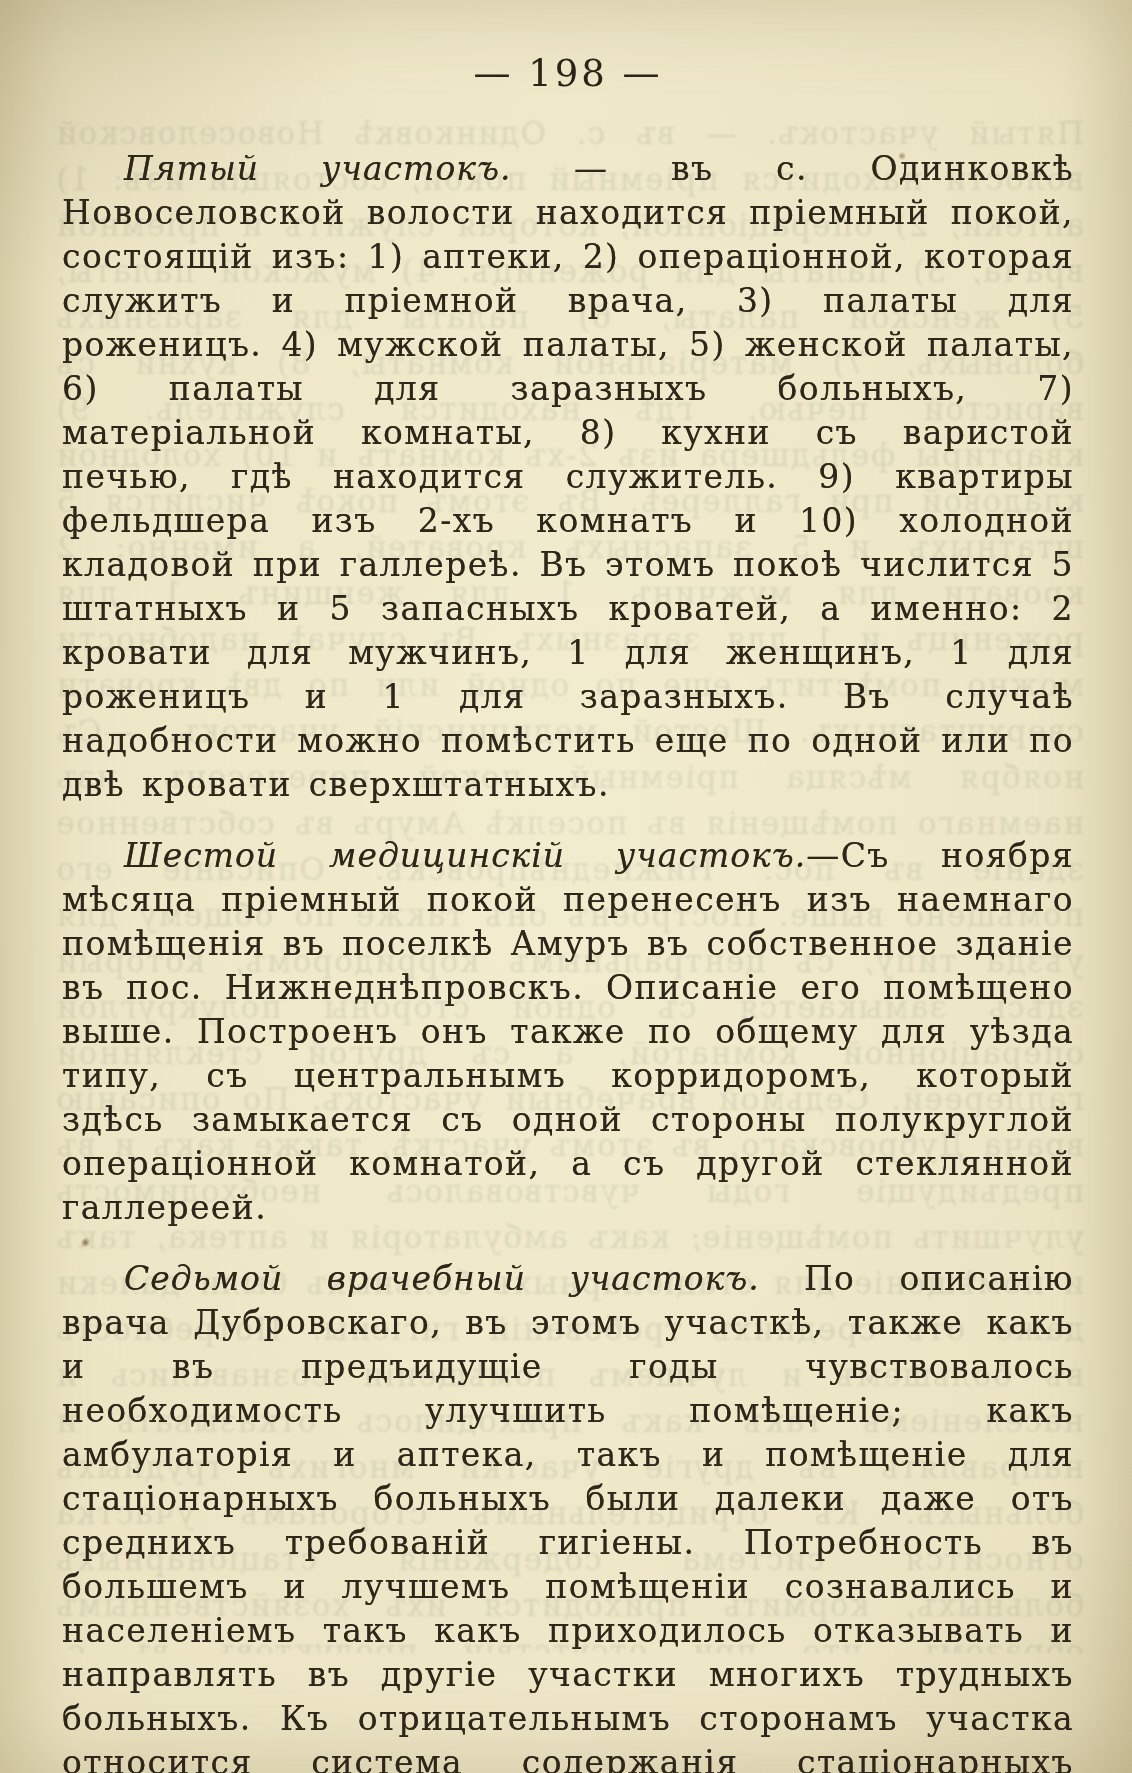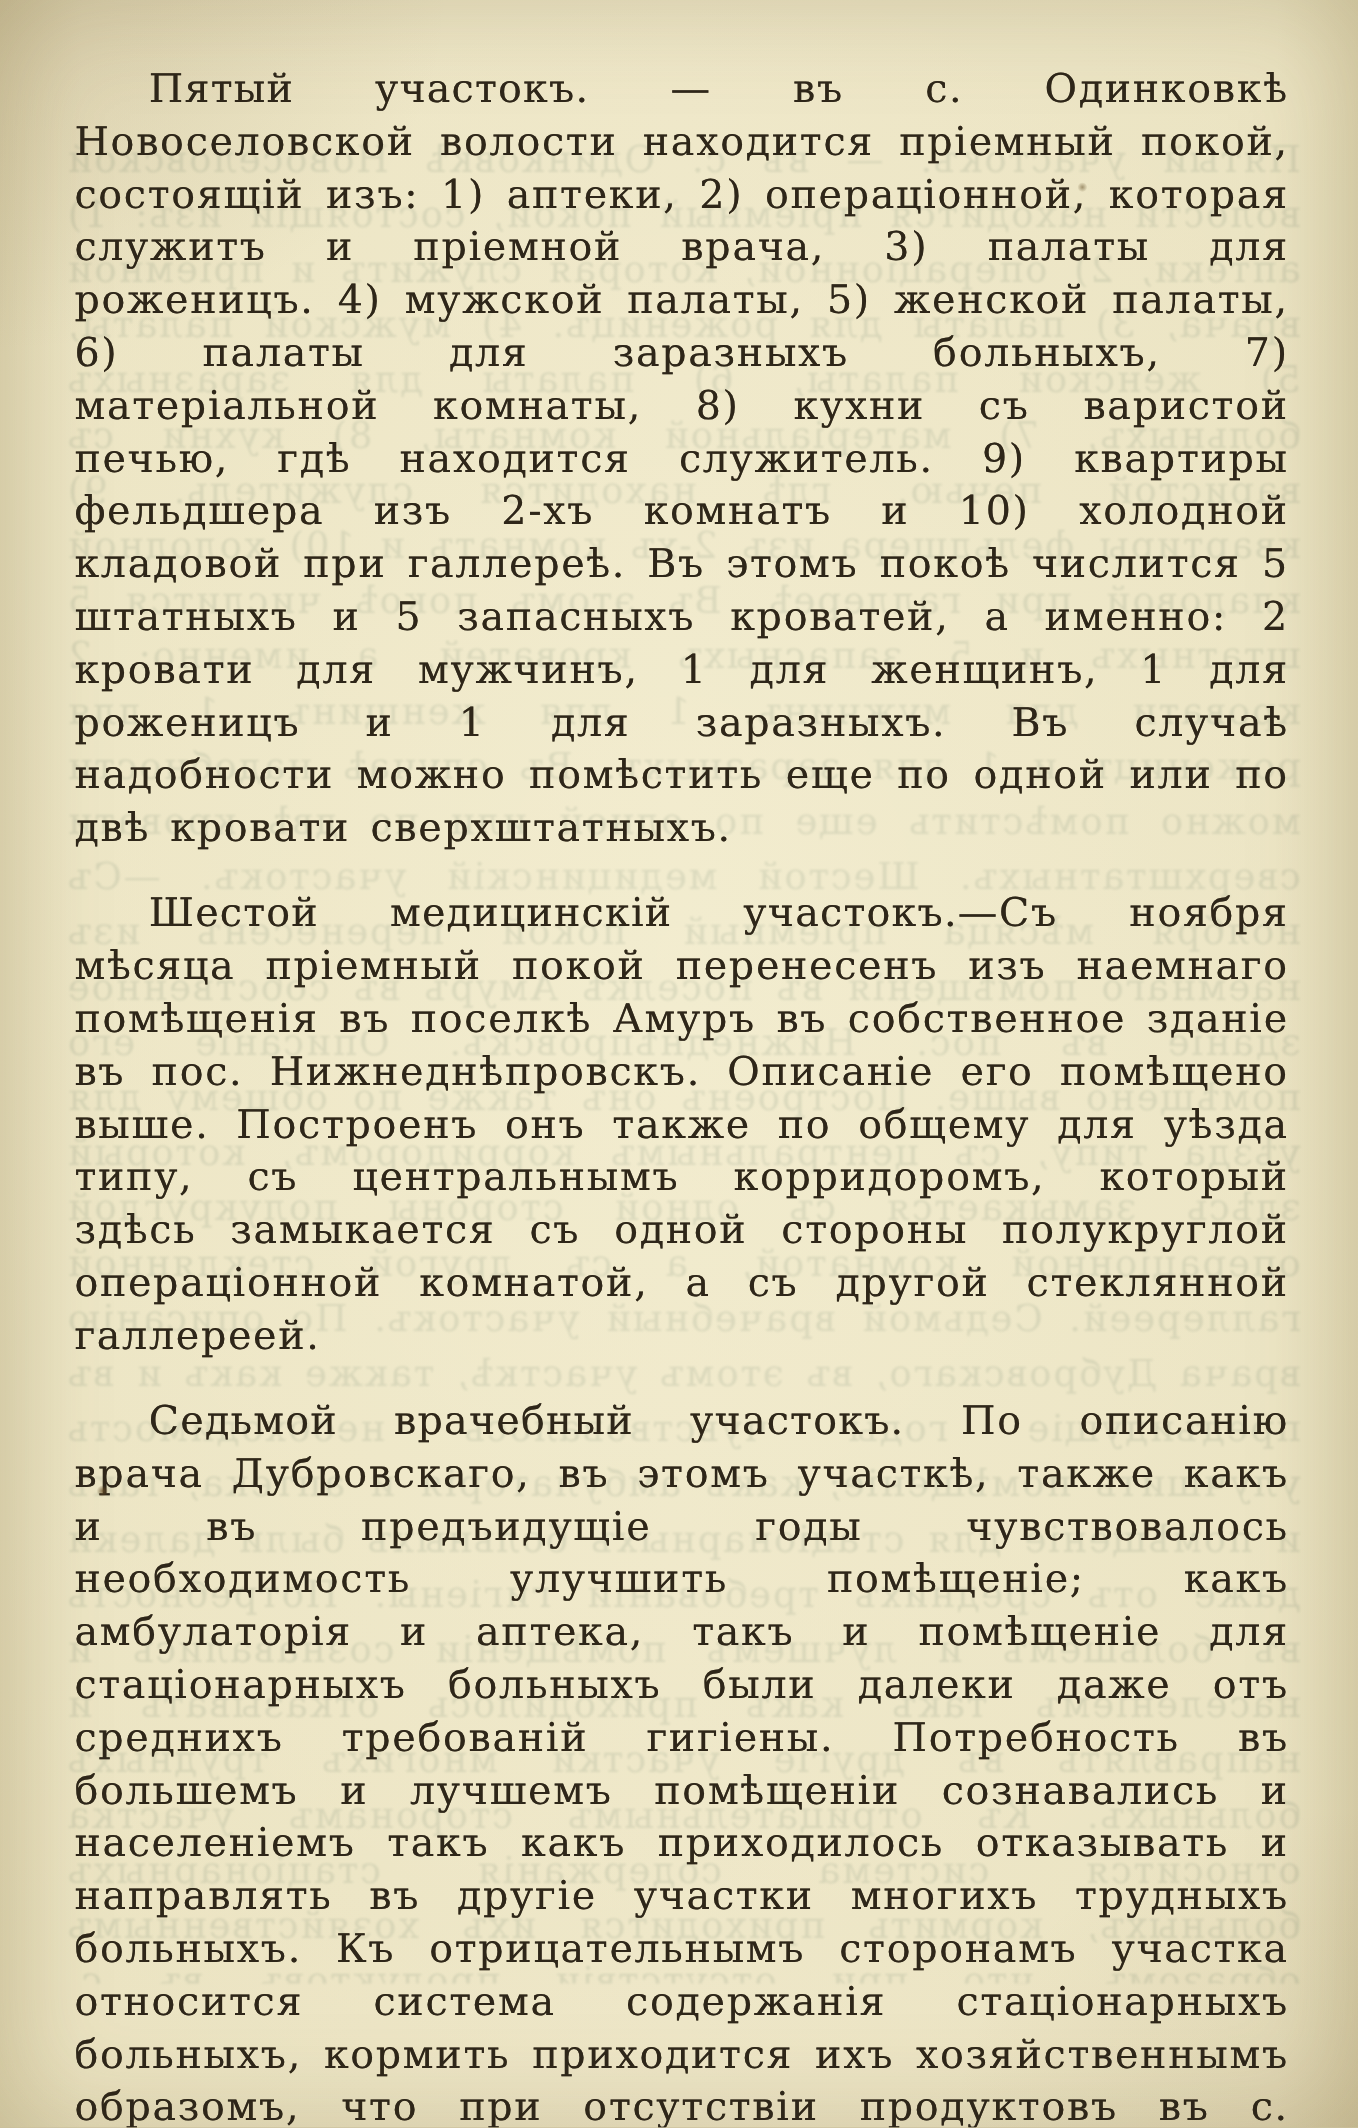--- a/index.html
+++ b/index.html
@@ -51,35 +51,37 @@
     margin:0 0 27px 0;
     font-size:33px;
     line-height:44px;
     letter-spacing:1.4px;
     word-spacing:5px;
     text-align:justify;
     text-indent:62px;
     text-shadow:0 0 0.5px rgba(40,30,15,0.65);
   }
   .para .lead{
+    font-style:italic;
     letter-spacing:1px;
   }
   .stain{position:absolute;border-radius:50%;pointer-events:none;}
   .stain-a{left:80px;top:1238px;width:11px;height:9px;background:radial-gradient(circle,#6b4f28 0%,rgba(107,79,40,0) 70%);opacity:.75;}
   .stain-b{left:1160px;top:1462px;width:34px;height:26px;background:radial-gradient(circle,#a77a3e 0%,rgba(167,122,62,0) 70%);opacity:.55;margin-left:-30px;}
   .stain-c{left:898px;top:152px;width:8px;height:8px;background:radial-gradient(circle,#6e5a33 0%,rgba(110,90,51,0) 75%);opacity:.6;}
 </style>
 </head>
 <body>
 
 <div class="page">
 
   <div class="bleed" aria-hidden="true">Пятый участокъ.  — въ с. Одинковкѣ Новоселовской волости находится пріемный покой, состоящій изъ: 1) аптеки, 2) операціонной, которая служитъ и пріемной врача, 3) палаты для роженицъ. 4) мужской палаты, 5) женской палаты, 6) палаты для заразныхъ больныхъ, 7) матеріальной комнаты, 8) кухни съ варистой печью, гдѣ находится служитель. 9) квартиры фельдшера изъ 2-хъ комнатъ и 10) холодной кладовой при галлереѣ. Въ этомъ покоѣ числится 5 штатныхъ и 5 запасныхъ кроватей, а именно: 2 кровати для мужчинъ, 1 для женщинъ, 1 для роженицъ и 1 для заразныхъ. Въ случаѣ надобности можно помѣстить еще по одной или по двѣ кровати сверхштатныхъ.  Шестой медицинскій участокъ. —Съ ноября мѣсяца пріемный покой перенесенъ изъ наемнаго помѣщенія въ поселкѣ Амуръ въ собственное зданіе въ пос. Нижнеднѣпровскъ. Описаніе его помѣщено выше. Построенъ онъ также по общему для уѣзда типу, съ центральнымъ корридоромъ, который здѣсь замыкается съ одной стороны полукруглой операціонной комнатой, а съ другой стеклянной галлереей.  Седьмой врачебный участокъ.  По описанію врача Дубровскаго, въ этомъ участкѣ, также какъ и въ предъидущіе годы чувствовалось необходимость улучшить помѣщеніе; какъ амбулаторія и аптека, такъ и помѣщеніе для стаціонарныхъ больныхъ были далеки даже отъ среднихъ требованій гигіены. Потребность въ большемъ и лучшемъ помѣщеніи сознавались и населеніемъ такъ какъ приходилось отказывать и направлять въ другіе участки многихъ трудныхъ больныхъ. Къ отрицательнымъ сторонамъ участка относится система содержанія стаціонарныхъ больныхъ, кормить приходится ихъ хозяйственнымъ образомъ, что при отсутствіи продуктовъ въ с. Почино-Софіевкѣ. крайне хлопотливо и можетъ быть исполнено далеко не удовлетворительно, охотниковъ же давать обѣды, по мѣрѣ надобности для больныхъ, нѣтъ.</div>
 
   <div class="content">
+    <div class="page-number">— 198 —</div>
 
     <p class="para"><span class="lead">Пятый участокъ.</span><span> — въ с. Одинковкѣ Новоселовской волости находится пріемный покой, состоящій изъ: 1) аптеки, 2) операціонной, которая служитъ и пріемной врача, 3) палаты для роженицъ. 4) мужской палаты, 5) женской палаты, 6) палаты для заразныхъ больныхъ, 7) матеріальной комнаты, 8) кухни съ варистой печью, гдѣ находится служитель. 9) квартиры фельдшера изъ 2-хъ комнатъ и 10) холодной кладовой при галлереѣ. Въ этомъ покоѣ числится 5 штатныхъ и 5 запасныхъ кроватей, а именно: 2 кровати для мужчинъ, 1 для женщинъ, 1 для роженицъ и 1 для заразныхъ. Въ случаѣ надобности можно помѣстить еще по одной или по двѣ кровати сверхштатныхъ.</span></p>
 
     <p class="para"><span class="lead">Шестой медицинскій участокъ.</span><span>—Съ ноября мѣсяца пріемный покой перенесенъ изъ наемнаго помѣщенія въ поселкѣ Амуръ въ собственное зданіе въ пос. Нижнеднѣпровскъ. Описаніе его помѣщено выше. Построенъ онъ также по общему для уѣзда типу, съ центральнымъ корридоромъ, который здѣсь замыкается съ одной стороны полукруглой операціонной комнатой, а съ другой стеклянной галлереей.</span></p>
 
     <p class="para"><span class="lead">Седьмой врачебный участокъ.</span><span> По описанію врача Дубровскаго, въ этомъ участкѣ, также какъ и въ предъидущіе годы чувствовалось необходимость улучшить помѣщеніе; какъ амбулаторія и аптека, такъ и помѣщеніе для стаціонарныхъ больныхъ были далеки даже отъ среднихъ требованій гигіены. Потребность въ большемъ и лучшемъ помѣщеніи сознавались и населеніемъ такъ какъ приходилось отказывать и направлять въ другіе участки многихъ трудныхъ больныхъ. Къ отрицательнымъ сторонамъ участка относится система содержанія стаціонарныхъ больныхъ, кормить приходится ихъ хозяйственнымъ образомъ, что при отсутствіи продуктовъ въ с. Почино-Софіевкѣ. крайне хлопотливо и можетъ быть исполнено далеко не удовлетворительно, охотниковъ же давать обѣды, по мѣрѣ надобности для больныхъ, нѣтъ.</span></p>
   </div>
 
   <div class="stain stain-a"></div>
   <div class="stain stain-b"></div>

